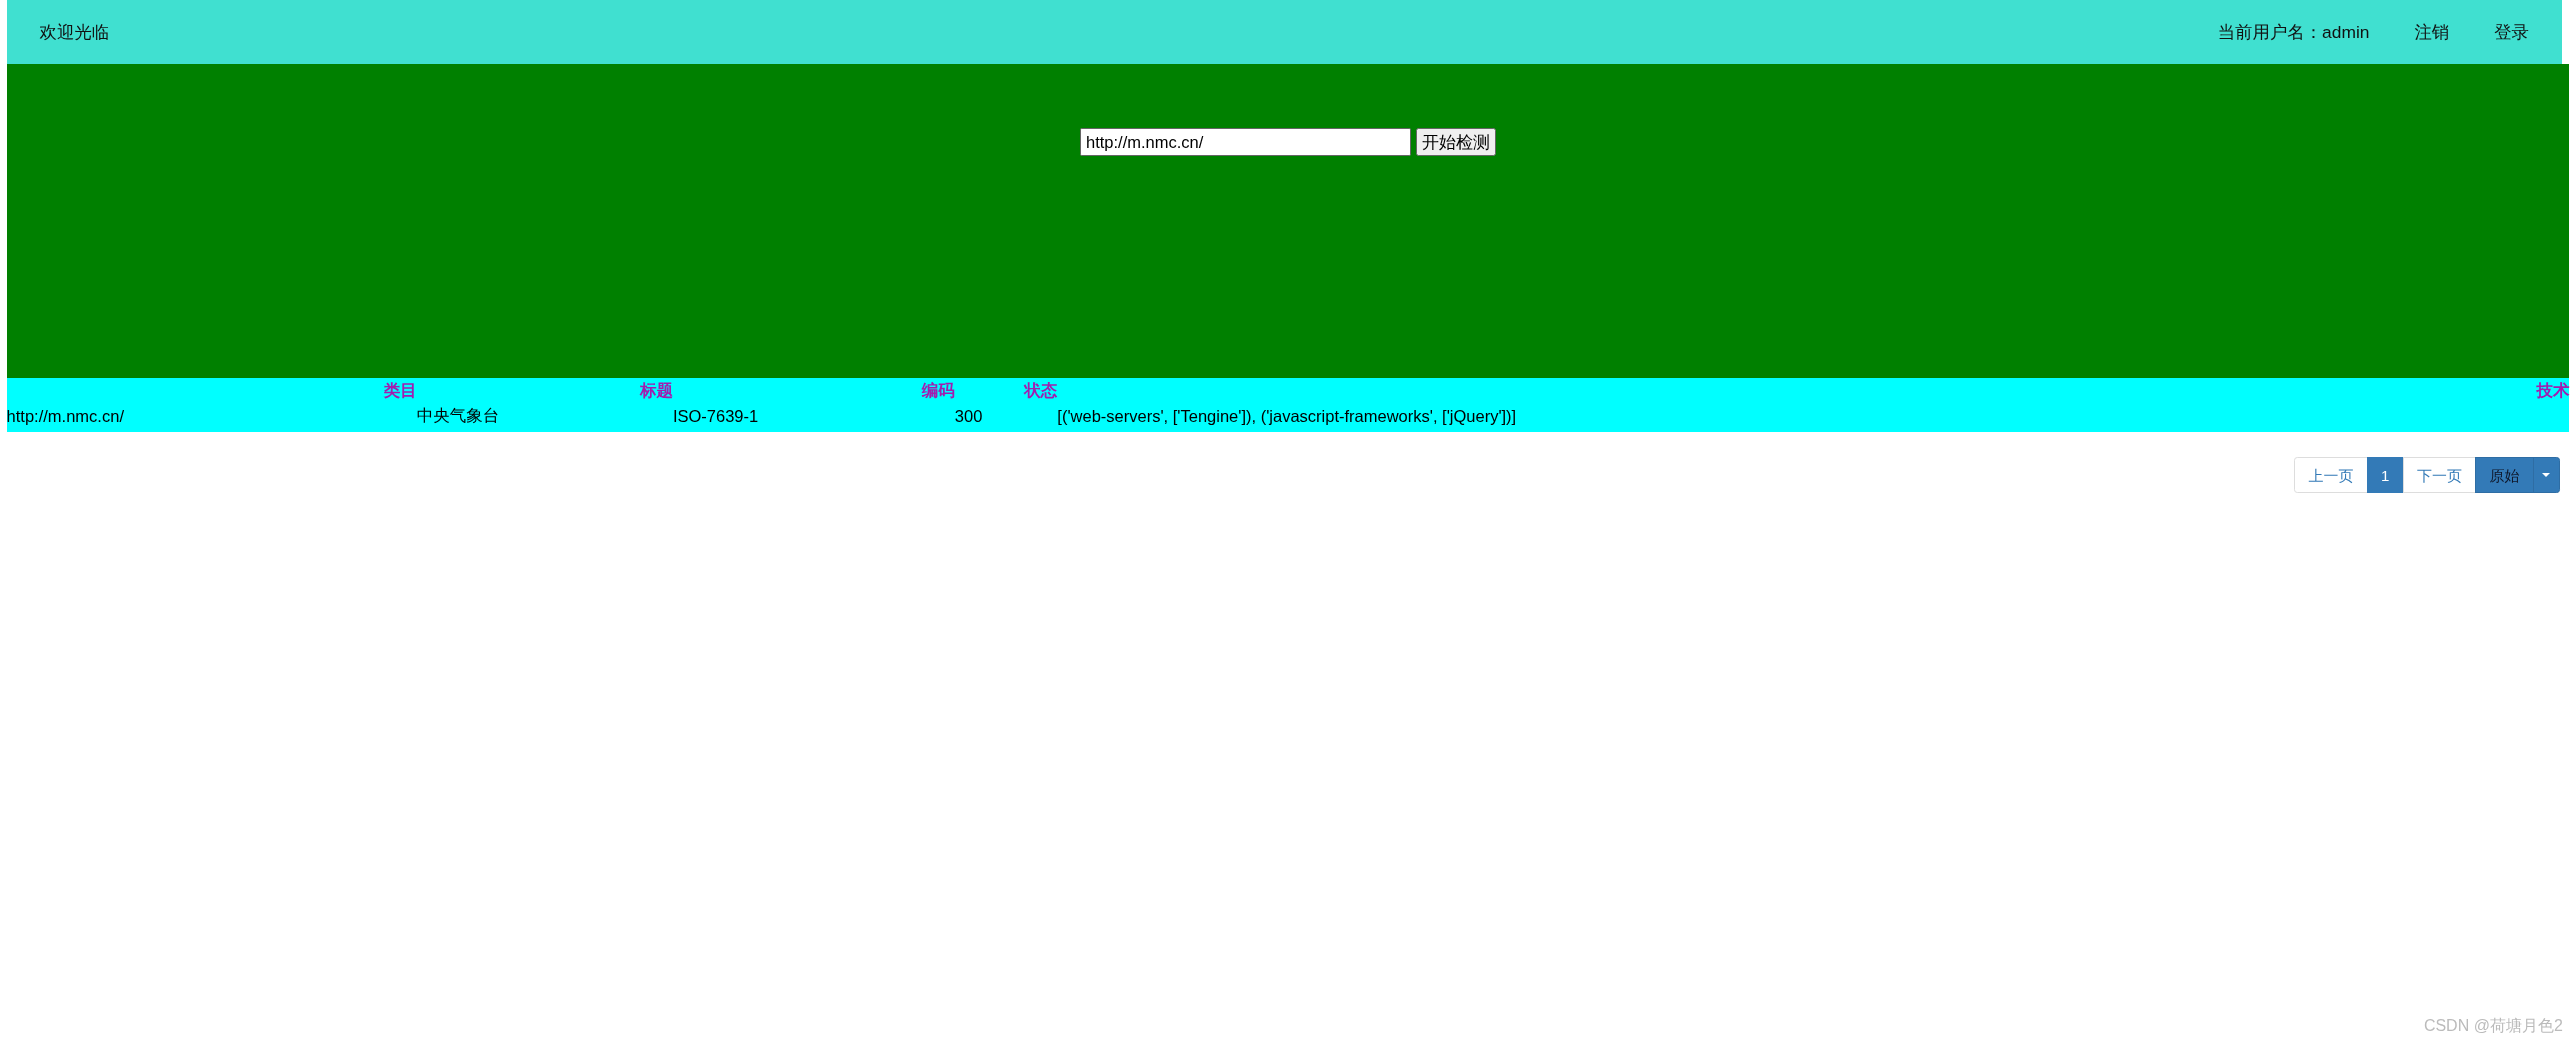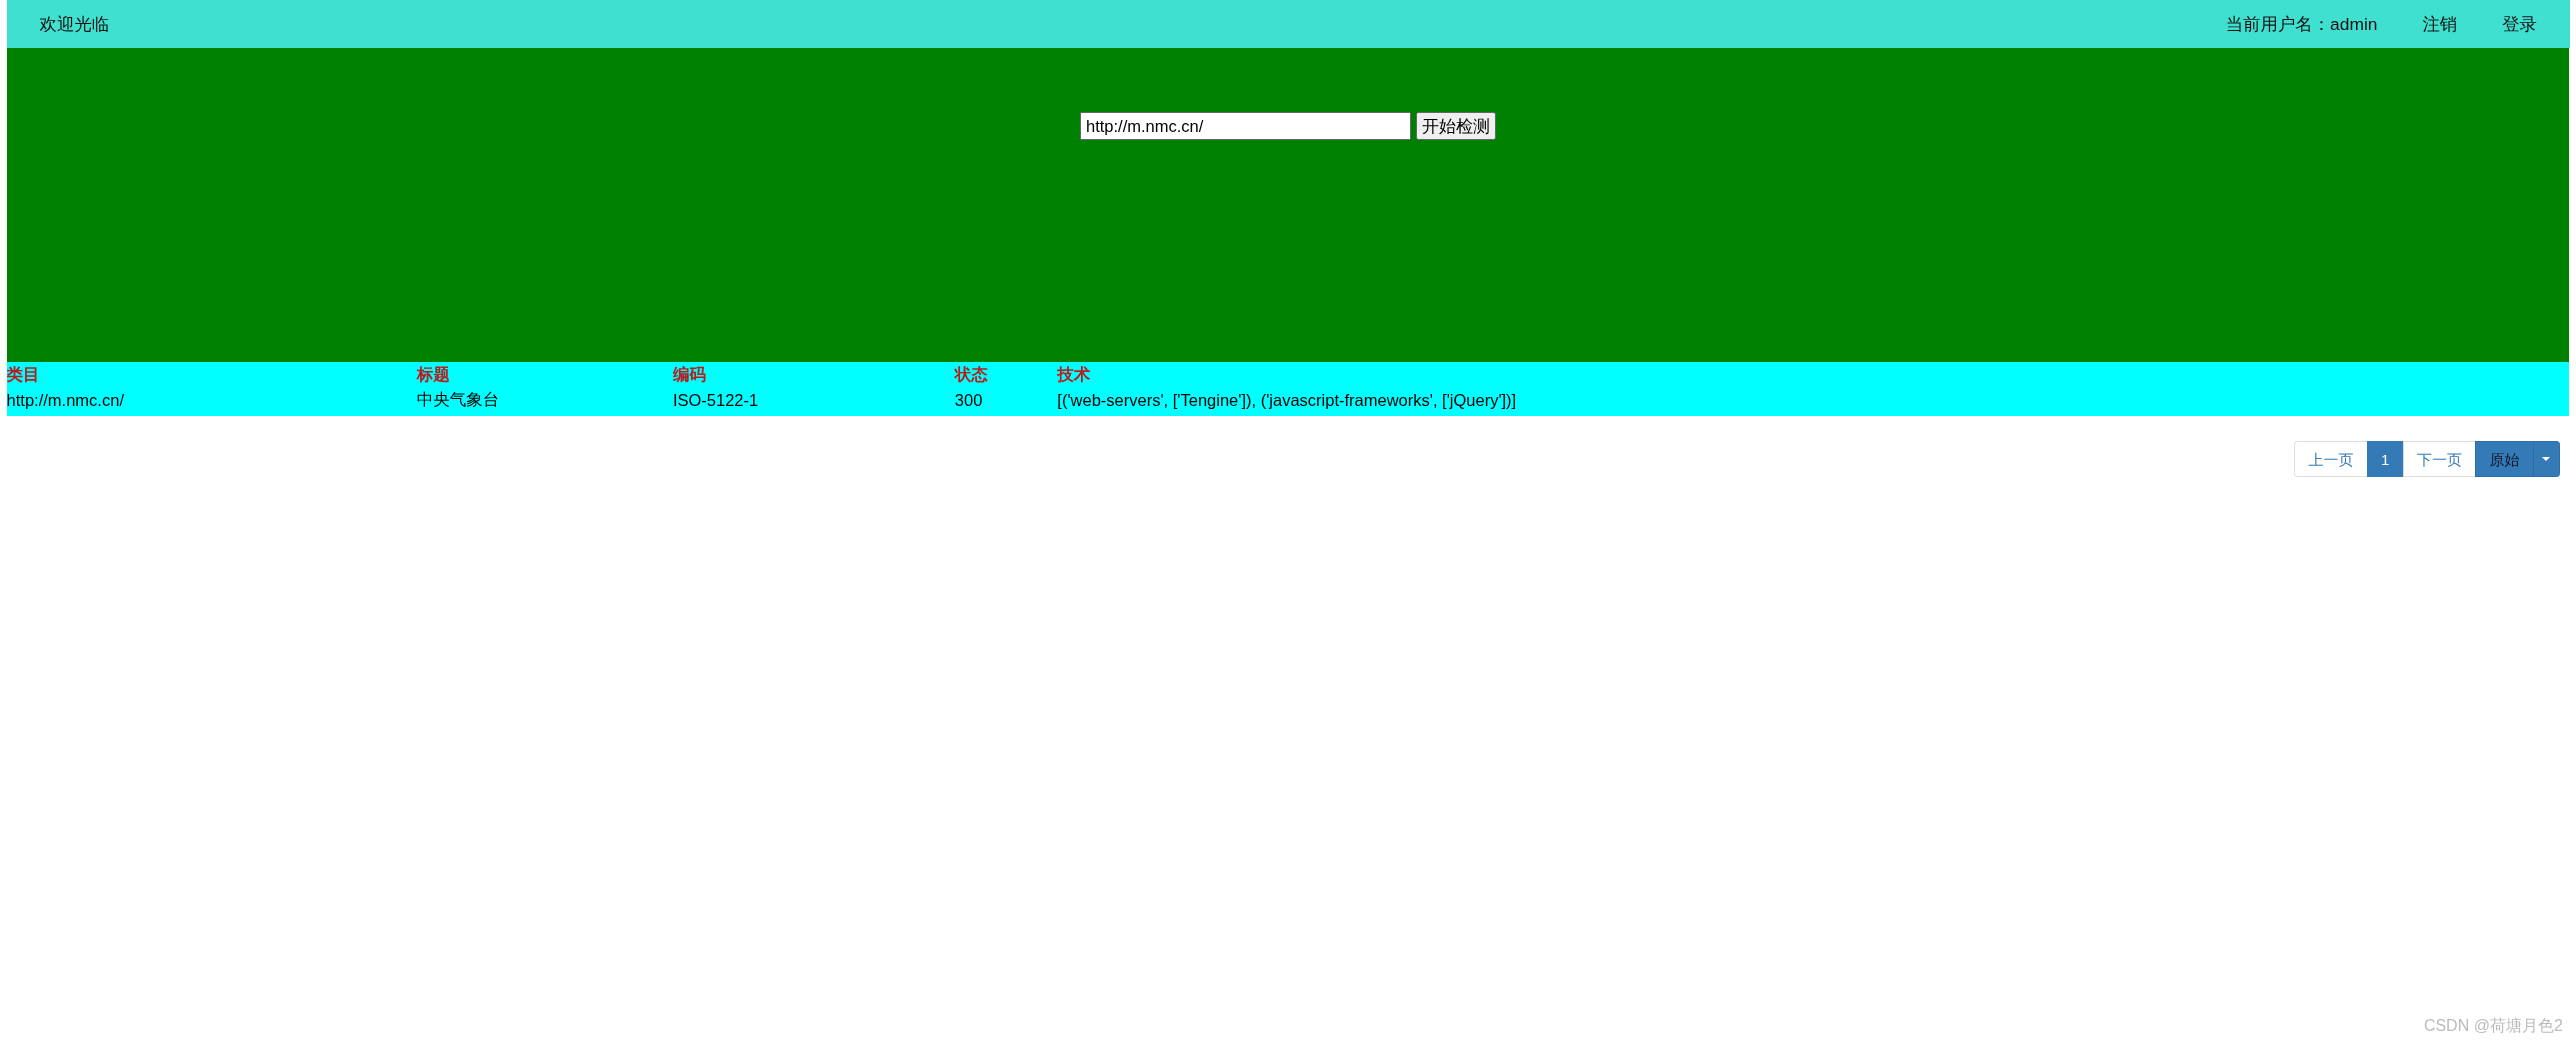--- a/index.html
+++ b/index.html
@@ -8,27 +8,27 @@
       box-sizing: border-box;
     }
     body {
       font-family: "Helvetica Neue", Helvetica, Arial, "Microsoft YaHei", sans-serif;
       font-size: 16.5px;
       background: #fff;
       color: #333;
     }
     .top-bar {
       background: #40e0d0;
-      height: 48px;
+      height: 64px;
       display: flex;
       align-items: center;
       padding: 0 33px;
       justify-content: space-between;
       margin-left: 6.6px;
-      margin-right: 6px;
+      margin-right: 14px;
     }
     .top-left {
       color: #111;
       font-size: 17.4px;
     }
     .top-right {
       display: flex;
       gap: 45px;
       align-items: center;
       color: #111;
@@ -71,24 +71,24 @@
     }
     .data-table {
       width: calc(100% - 13.2px);
       margin-left: 6.6px;
       margin-right: 6.6px;
       border-collapse: collapse;
       background: #00ffff;
       font-size: 16.5px;
     }
     .data-table th {
-      text-align: left;
+      text-align: right;
       font-weight: bold;
       padding: 1.7px 0 1.7px 0;
-      color: #b91c1c;
+      color: #a21caf;
     }
     .data-table td {
       text-align: left;
       padding: 1.7px 0 5px 0;
       color: #000;
     }
     .pagination-wrap {
       display: flex;
       justify-content: flex-end;
       padding: 25px 16.5px 0 0;
@@ -181,21 +181,21 @@
       <th>标题</th>
       <th>编码</th>
       <th>状态</th>
       <th>技术</th>
     </tr>
   </thead>
   <tbody>
     <tr>
       <td>http://m.nmc.cn/</td>
       <td>中央气象台</td>
-      <td>ISO-5122-1</td>
+      <td>ISO-7639-1</td>
       <td>300</td>
       <td>[('web-servers', ['Tengine']), ('javascript-frameworks', ['jQuery'])]</td>
     </tr>
   </tbody>
 </table>
 
 <div class="pagination-wrap">
   <div class="pagination">
     <button class="page-btn">上一页</button>
     <button class="page-btn active">1</button>

